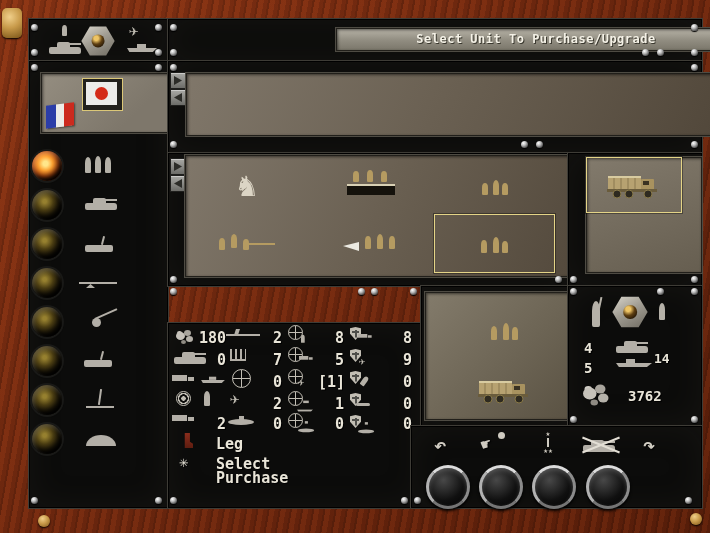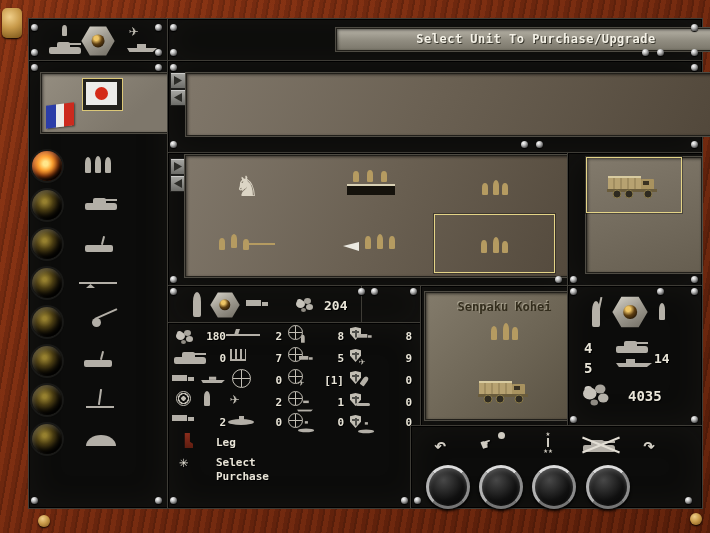--- a/index.html
+++ b/index.html
@@ -4,21 +4,21 @@
 <style>
   html,body{margin:0;padding:0;background:#000;}
   #stage{position:relative;width:710px;height:533px;overflow:hidden;
     font-family:"DejaVu Sans Mono",monospace;
     background:
       repeating-linear-gradient(100deg, rgba(0,0,0,.18) 0 2px, rgba(255,120,50,.05) 2px 7px, rgba(0,0,0,.08) 7px 11px),
       linear-gradient(135deg,#8a3414,#73290f 45%,#5c1f0a 100%);}
   .panel{position:absolute;background:#0c0c0b;border:1px solid #3e3c36;box-shadow:inset 0 0 0 1px #000, inset 0 0 34px rgba(70,62,48,.16);}
   .inset{position:absolute;border:1px solid #211f1a;box-shadow:0 0 0 1px #4e4b43, inset 1px 1px 3px rgba(0,0,0,.55);padding-left:20px;}
   .grad{background:linear-gradient(115deg,#80776a,#6a6052 48%,#52483b 100%);}
-  .t{position:absolute;color:#e9e5d8;font-weight:bold;font-size:11px;line-height:1;text-shadow:1px 1px 0 #000;white-space:nowrap;}
+  .t{position:absolute;color:#e9e5d8;font-weight:bold;font-size:15px;line-height:1;text-shadow:1px 1px 0 #000;white-space:nowrap;}
   .dk{color:#332d1d;text-shadow:-1px -1px 0 rgba(242,236,214,.38);}
   .rivet{position:absolute;width:7px;height:7px;border-radius:50%;
     background:radial-gradient(circle at 35% 30%,#fff,#bdbdbd 35%,#5d5d5d 70%,#1d1d1d);box-shadow:0 1px 1px #000;}
   .brass{position:absolute;border-radius:5px;background:radial-gradient(circle at 38% 30%,#f0cf8a,#c89a4a 45%,#7a5518);box-shadow:0 1px 2px #000;}
   .cbtn{position:absolute;width:30px;height:30px;border-radius:50%;
     background:radial-gradient(circle at 42% 38%,#96802f 0 7%,#4d3f13 34%,#171208 68%,#050503);
     box-shadow:inset 2px 3px 4px rgba(255,255,255,.17), inset -3px -4px 6px #000, 0 0 0 2px #191917, 0 1px 2px #000;}
   .cbtn.active{background:radial-gradient(circle at 45% 42%,#ffe68a 0 10%,#ffa231 30%,#c85312 55%,#3f1506 80%,#100502);}
   .ring{position:absolute;width:38px;height:38px;border-radius:50%;
     background:radial-gradient(circle at 38% 32%,#484848,#101010 58%,#000);
@@ -226,28 +226,20 @@
         <rect x="38" y="11" width="6" height="4" fill="#3a3222"></rect>
         <rect x="2" y="19" width="50" height="3" fill="#6a5c3c"></rect>
         <circle cx="12" cy="24" r="4" fill="#2e2a20" stroke="#887848"></circle>
         <circle cx="24" cy="24" r="4" fill="#2e2a20" stroke="#887848"></circle>
         <circle cx="43" cy="24" r="4" fill="#2e2a20" stroke="#887848"></circle>
       </svg>
     </div>
     <div class="cell" style="left:18px;top:58px;width:94px;height:60px;"></div>
   </div>
 
-  <div class="panel" style="left:167px;top:285px;width:253px;height:37px;">
-    <span style="position:absolute;left:193px;top:0;width:1px;height:37px;background:#3e3c36;display:block;"></span>
-    <span class="sol" style="position:absolute;left:25px;top:6px;width:8px;height:25px;"></span>
-    <span class="hex" style="left:42px;top:6px;width:30px;height:26px;"></span>
-    <span class="trucki" style="left:78px;top:14px;"></span>
-    <span class="money" style="position:absolute;left:126px;top:9px;"></span>
-    <span class="t" style="left:156px;top:13px;font-size:13px;">204</span>
-  </div>
 
   <div class="panel" style="left:167px;top:322px;width:253px;height:185px;">
 
     <span class="money" style="position:absolute;left:6px;top:4px;"></span>
     <span class="t" style="left:30px;top:8px;width:28px;text-align:right;">180</span>
     <span class="mgi" style="left:58px;top:6px;"></span>
     <span class="t" style="left:96px;top:8px;width:18px;text-align:right;">2</span>
     <span style="position:absolute;left:120px;top:2px;width:28px;height:20px;">
       <span class="xhair"></span><span class="mini" style="position:absolute;left:13px;top:6px;"><span class="sol"></span></span>
     </span>
@@ -311,21 +303,20 @@
 
     <span class="legi" style="position:absolute;left:14px;top:110px;"></span>
     <span class="t" style="left:48px;top:114px;">Leg</span>
     <span class="star8" style="left:11px;top:132px;"></span>
     <span class="t" style="left:48px;top:134px;">Select</span>
     <span class="t" style="left:48px;top:148px;">Purchase</span>
   </div>
 
   <div class="panel" style="left:420px;top:285px;width:147px;height:140px;">
     <div class="inset" style="left:4px;top:6px;width:137px;height:126px;background:linear-gradient(135deg,#837b6b,#6c6454 55%,#585041);">
-      <div class="t dk" style="position:absolute;left:0;top:8px;width:100%;text-align:center;font-size:12px;">Senpaku Kohei</div>
       <div style="position:absolute;left:0;top:28px;width:100%;text-align:center;">
         <span class="sol tan" style="height:14px;"></span><span class="sol tan" style="height:17px;margin-left:6px;"></span><span class="sol tan" style="height:13px;margin-left:3px;"></span>
       </div>
       <div style="position:absolute;left:0;top:82px;width:100%;text-align:center;">
         <svg width="58" height="30" viewBox="0 0 58 30">
           <rect x="3" y="7" width="33" height="13" fill="#b7a271"></rect>
           <path d="M9 7 v13 M16 7 v13 M23 7 v13 M30 7 v13" stroke="#8a7850" stroke-width="1"></path>
           <rect x="3" y="6" width="33" height="2" fill="#d8cba0"></rect>
           <rect x="36" y="9" width="13" height="11" rx="1" fill="#a8925f"></rect>
           <rect x="38" y="11" width="6" height="4" fill="#3a3222"></rect>
@@ -344,21 +335,21 @@
       <span style="position:absolute;left:9px;top:-2px;width:2px;height:14px;background:#b5b1a8;transform:rotate(12deg);display:block;"></span>
     </span>
     <span class="hex" style="left:44px;top:10px;width:36px;height:32px;"></span>
     <span class="sol" style="position:absolute;left:91px;top:17px;width:6px;height:17px;"></span>
     <span class="t" style="left:16px;top:55px;font-size:14px;">4</span>
     <span class="t" style="left:16px;top:75px;font-size:14px;">5</span>
     <span class="tanki" style="left:48px;top:60px;"></span>
     <span class="shipi" style="left:48px;top:72px;width:36px;"></span>
     <span class="t" style="left:86px;top:66px;font-size:13px;">14</span>
     <span class="money" style="position:absolute;left:12px;top:94px;transform:scale(1.5);transform-origin:top left;"></span>
-    <span class="t" style="left:60px;top:103px;font-size:14px;">4035</span>
+    <span class="t" style="left:60px;top:103px;font-size:14px;">3762</span>
   </div>
 
   <div class="panel" style="left:410px;top:425px;width:291px;height:82px;">
     <span class="gi undoi" style="left:23px;top:9px;"></span>
     <span style="position:absolute;left:70px;top:6px;width:30px;height:24px;">
       <span class="gi handi" style="left:0;top:4px;font-size:17px;transform:rotate(-18deg);"></span>
       <span style="position:absolute;left:17px;top:0;width:7px;height:7px;border-radius:50%;background:#cfcbc1;display:block;"></span>
     </span>
     <span style="position:absolute;left:126px;top:4px;width:22px;height:30px;text-align:center;">
       <span class="stari" style="display:block;">★</span>

